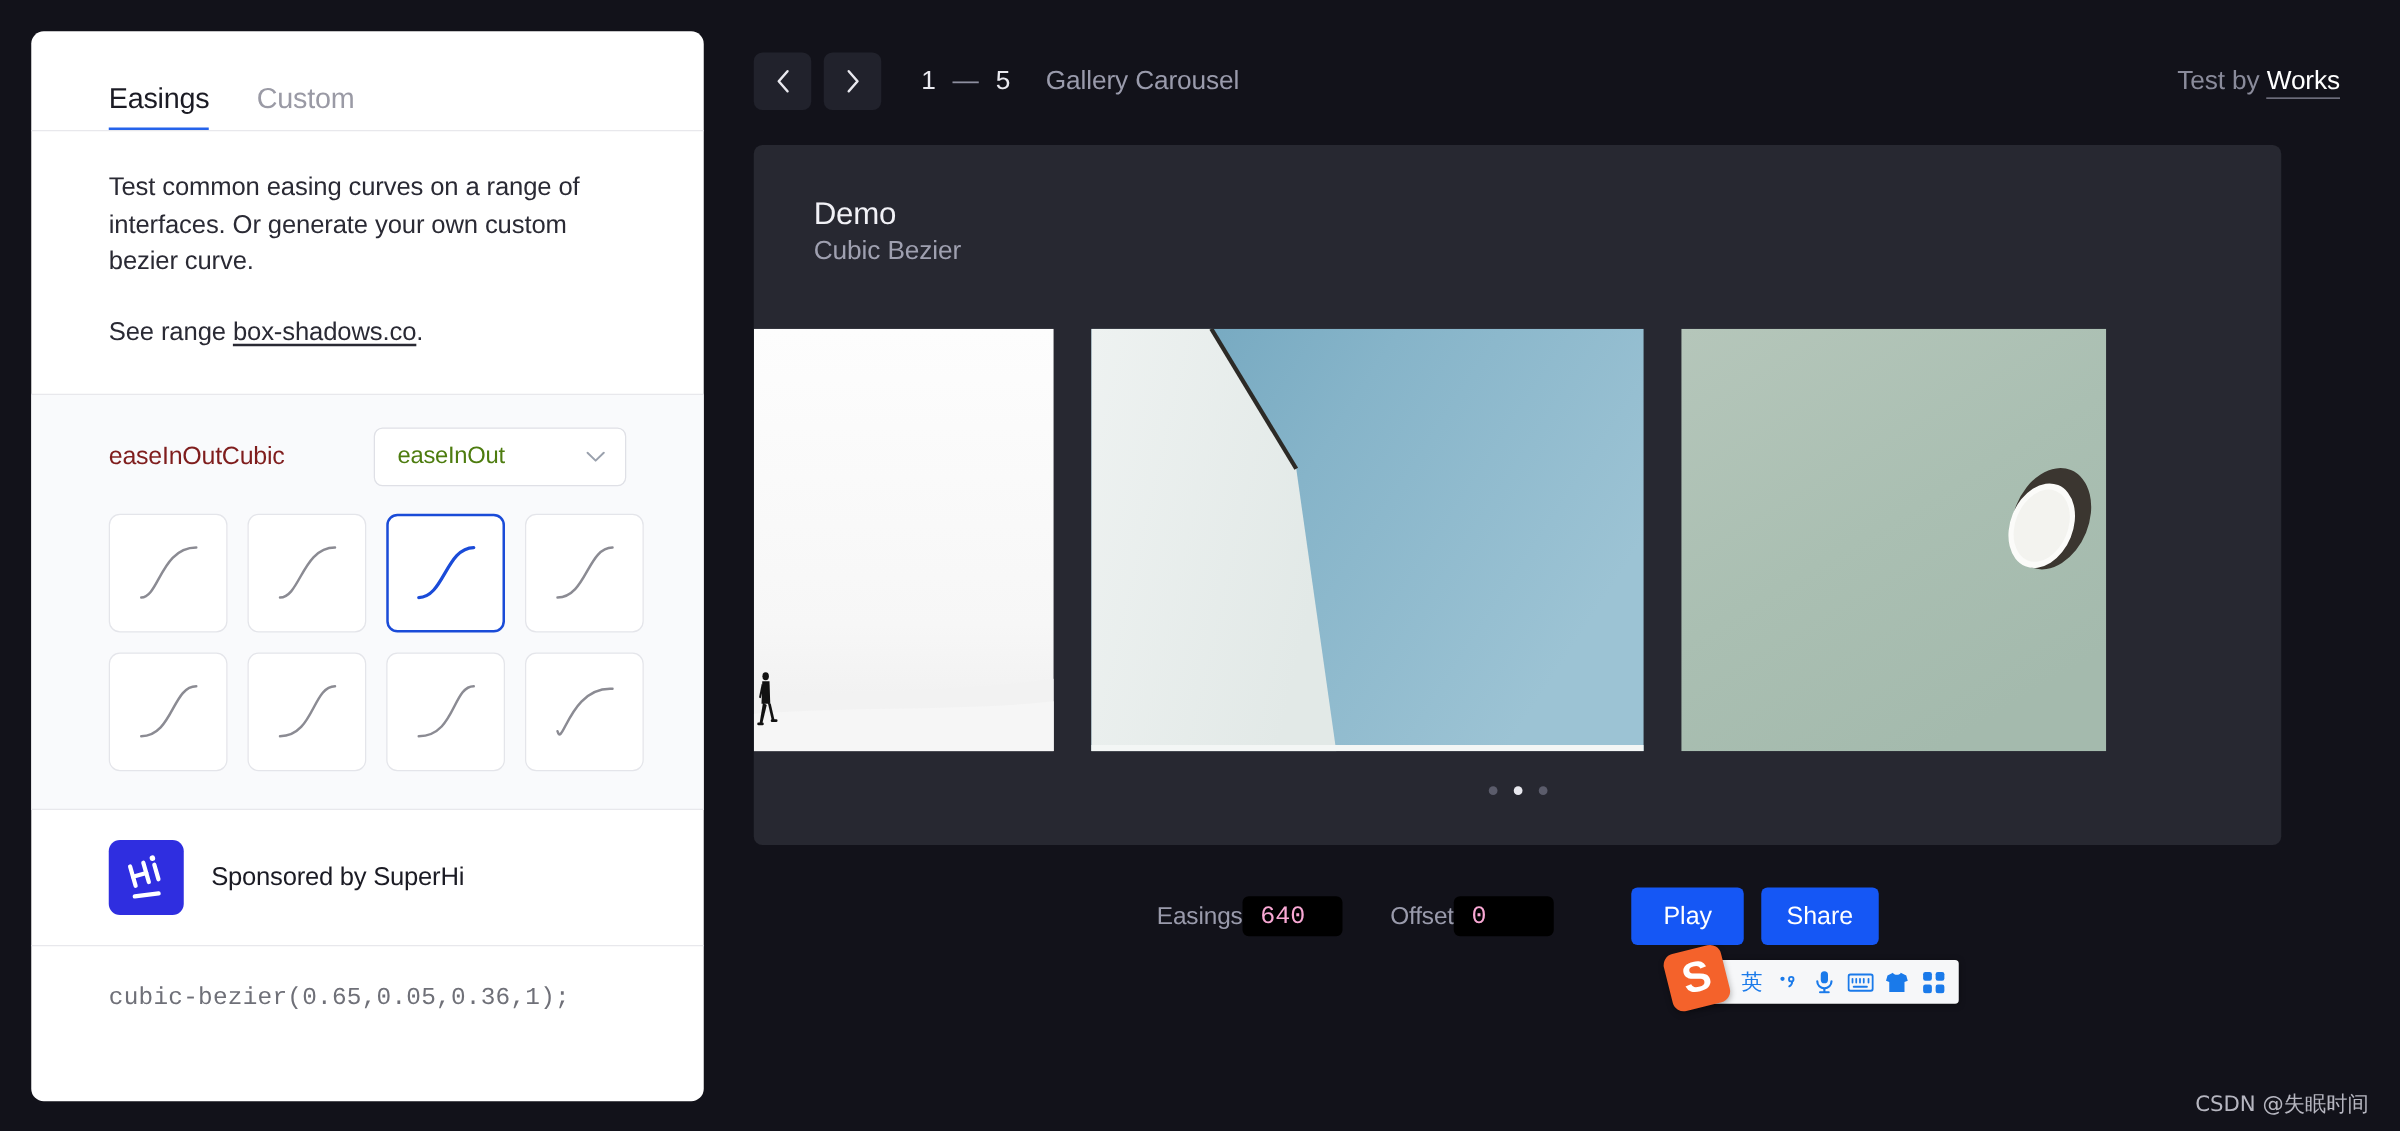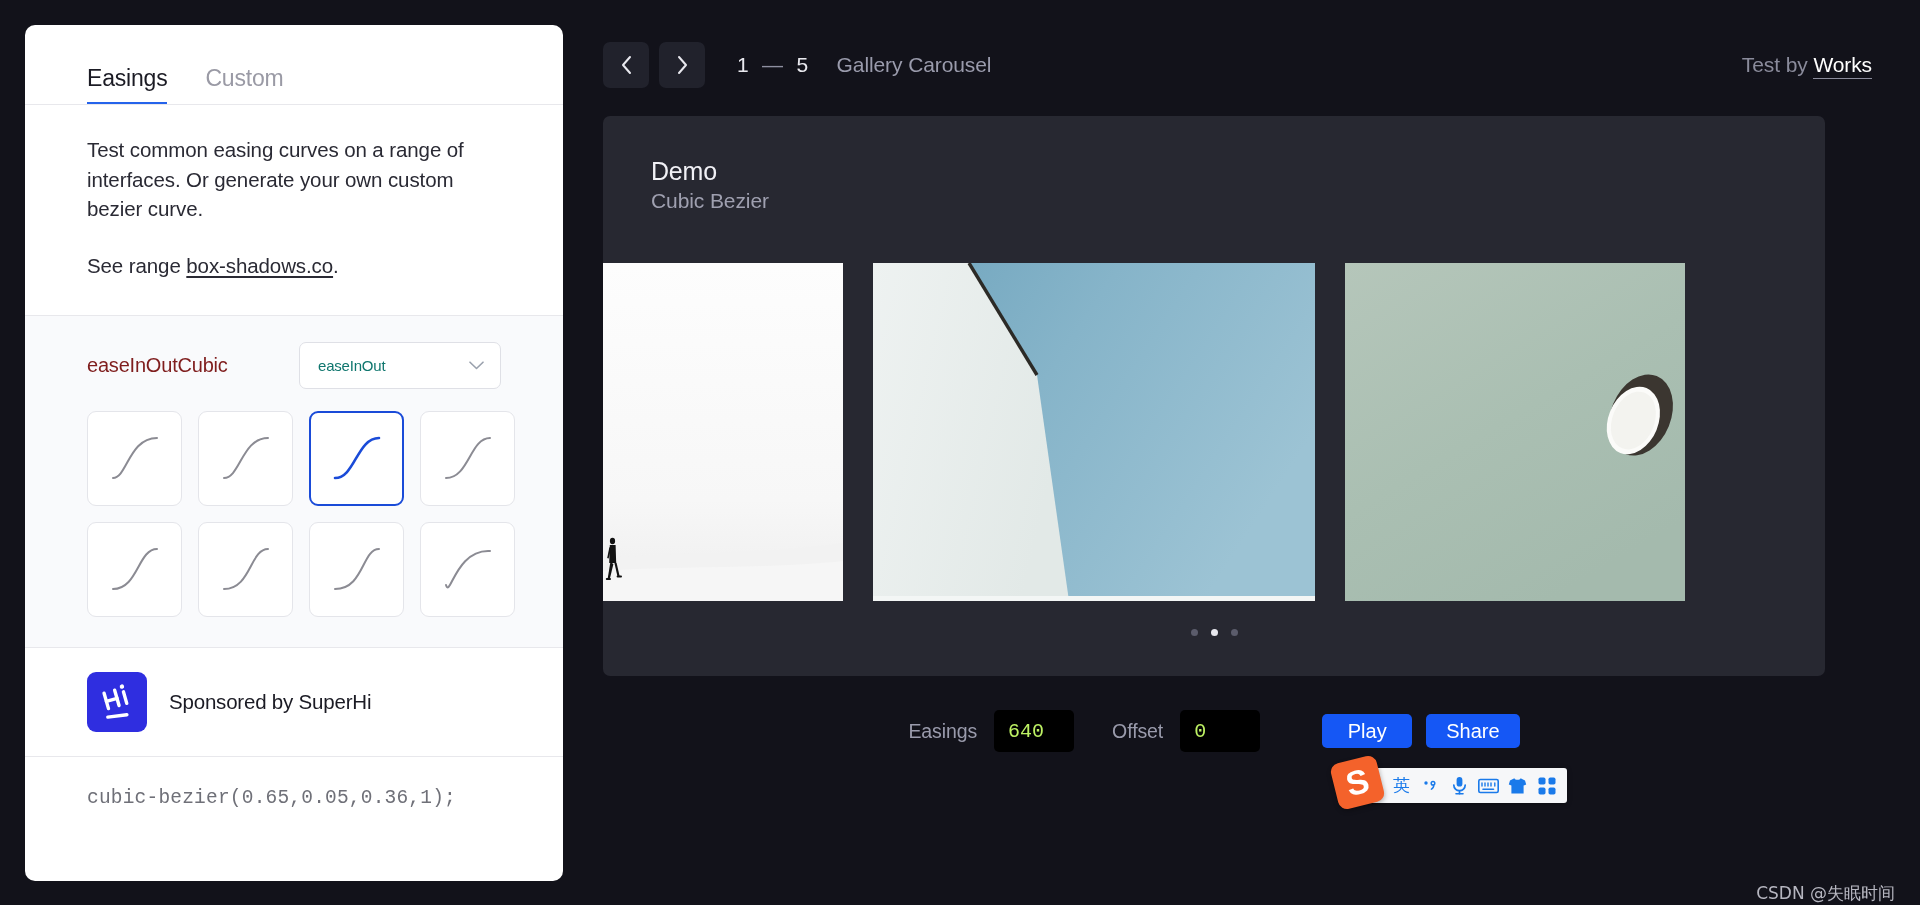--- a/index.html
+++ b/index.html
@@ -54,21 +54,21 @@
     display: flex; align-items: center; justify-content: space-between;
     margin-bottom: 22px;
   }
   .easing-name { font-size: 20px; color: #7f1d1d; letter-spacing: -0.2px; }
   .select {
     width: 202px; height: 47px;
     background: #fff; border: 1px solid #dfe0e6; border-radius: 7px;
     display: flex; align-items: center; justify-content: space-between;
     padding: 0 16px 0 18px; cursor: pointer;
   }
-  .select-value { font-size: 15px; color: #0f766e; letter-spacing: -0.2px; }
+  .select-value { font-size: 19px; color: #4d7c0f; letter-spacing: -0.2px; }
   .chev { width: 15px; height: 9px; flex: 0 0 auto; }
   .chev svg { display: block; }
 
   .curve-grid {
     display: grid;
     grid-template-columns: repeat(4, 95px);
     grid-gap: 16px;
   }
   .curve-cell {
     width: 95px; height: 95px;
@@ -166,30 +166,30 @@
   .dot { width: 7px; height: 7px; border-radius: 50%; background: #5b5c6b; cursor: pointer; }
   .dot.active { background: #e8e8ee; }
 
   .controls {
     position: absolute; left: 40px; top: 710px;
     width: 1222px;
     display: flex; align-items: center; justify-content: center;
   }
   .ctl-label { font-size: 19.5px; color: #9a9bac; letter-spacing: -0.1px; }
   .ctl-input {
-    width: 80px; height: 42px;
+    width: 80px; height: 32px;
     background: #000000; border: none; border-radius: 5px;
-    color: #bef264; font-size: 20px;
+    color: #f9a8d4; font-size: 20px;
     font-family: "Liberation Mono", "DejaVu Sans Mono", monospace;
-    padding: 0 14px; margin-left: 17px;
+    padding: 0 14px; 
     outline: none;
   }
   .ctl-gap { width: 38px; }
   .btn {
-    height: 34px; min-width: 90px;
+    height: 46px; min-width: 90px;
     background: #1557f5; color: #ffffff;
     border: none; border-radius: 5px;
     font-size: 20px; font-family: "Liberation Sans", sans-serif;
     cursor: pointer; padding: 0 20px;
     display: flex; align-items: center; justify-content: center;
   }
   .btn.play { margin-left: 62px; }
   .btn.share { margin-left: 14px; }
 
   
@@ -220,21 +220,21 @@
     margin-left: 38px;
   }
   .ime-item {
     color: #1a7aea; font-size: 17px; line-height: 1;
     display: flex; align-items: center; justify-content: center;
     cursor: pointer; width: 23px; height: 23px;
   }
   .ime-item svg { display: block; }
 
   .watermark {
-    position: absolute; right: 25px; bottom: 0;
+    position: absolute; right: 25px; bottom: 10px;
     font-size: 17px; color: #b6b6c0;
     font-family: "DejaVu Sans", "Liberation Sans", sans-serif;
   }
 </style>
 </head>
 <body>
 
 <div class="app">
 
   <div class="sidebar">

